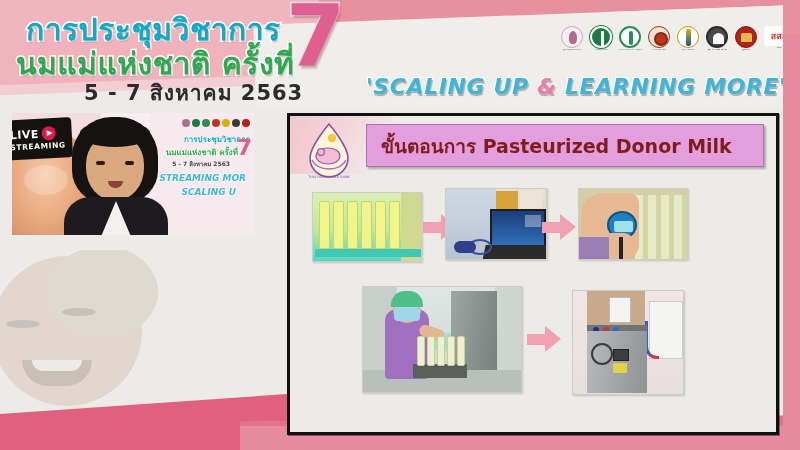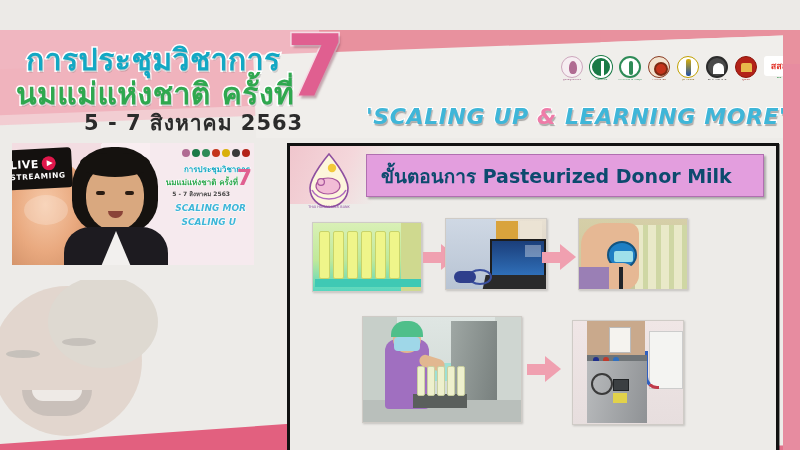--- a/index.html
+++ b/index.html
@@ -4,21 +4,21 @@
 <style>
   * { margin:0; padding:0; box-sizing:border-box; }
   html,body { width:800px; height:450px; overflow:hidden; }
   body {
     font-family:"Liberation Sans", sans-serif;
     background:#eceae7;
     position:relative;
   }
 
   
-  #stage { position:absolute; inset:0; background:#edebe8; overflow:hidden;margin-top:30px; }
+  #stage { position:absolute; inset:0; background:#edebe8; overflow:hidden; }
 
   
   .banner-bg { position:absolute; left:0; top:0; width:800px; height:108px; overflow:hidden; }
   .band-a {
     position:absolute; left:-40px; top:-30px; width:640px; height:70px;
     background:#e8919e; transform:rotate(-2.1deg);
   }
   .band-b {
     position:absolute; left:-60px; top:30px; width:620px; height:46px;
     background:#f0b3bd; transform:rotate(-2.1deg);
@@ -259,21 +259,21 @@
   }
 
   .milk-logo{ position:absolute; left:8px; top:4px; width:62px; height:62px; }
   .title-chip{
     position:absolute; left:76px; top:8px; width:398px; height:43px;
     background:#e39ede; border:1px solid #b06fb0;
     box-shadow:2px 2px 2px rgba(0,0,0,.28);
     display:flex; align-items:center; padding-left:14px;
   }
   .title-chip span{
-    font-family:"DejaVu Sans", sans-serif; font-weight:bold; font-size:19px; color:#0c4a6e;
+    font-family:"DejaVu Sans", sans-serif; font-weight:bold; font-size:19px; color:#7f1d1d;
     white-space:nowrap;
   }
 
   
   .photo{
     position:absolute; border:1px solid #cfcbc6; overflow:hidden;
     box-shadow:1px 1px 2px rgba(0,0,0,.18);
   }
   .p1{ left:22px; top:76px; width:110px; height:70px; }
   .p2{ left:155px; top:72px; width:102px; height:72px; }
@@ -446,21 +446,21 @@
           <i style="background:#2e8b57"></i>
         <i style="background:#c4341b"></i>
           <i style="background:#d9b00a"></i>
           <i style="background:#3a3a3a"></i>
         <i style="background:#b32218"></i>
       </div>
       <div class="vt-mini-t1">การประชุมวิชาการ</div>
       <div class="vt-mini-t2">นมแม่แห่งชาติ ครั้งที่</div>
       <div class="vt-mini-7">7</div>
       <div class="vt-mini-date">5 - 7 สิงหาคม 2563</div>
-      <div class="vt-mini-tag1">SCALING MOR</div>
+      <div class="vt-mini-tag1">STREAMING MOR</div>
       <div class="vt-mini-tag2">SCALING U</div>
     </div>
 
     <div class="vt-speaker">
       <div class="vt-hair"></div>
       <div class="vt-face">
         <div class="vt-mouth"></div>
       </div>
       <div class="vt-bangs"></div>
       <div class="vt-body"></div>

